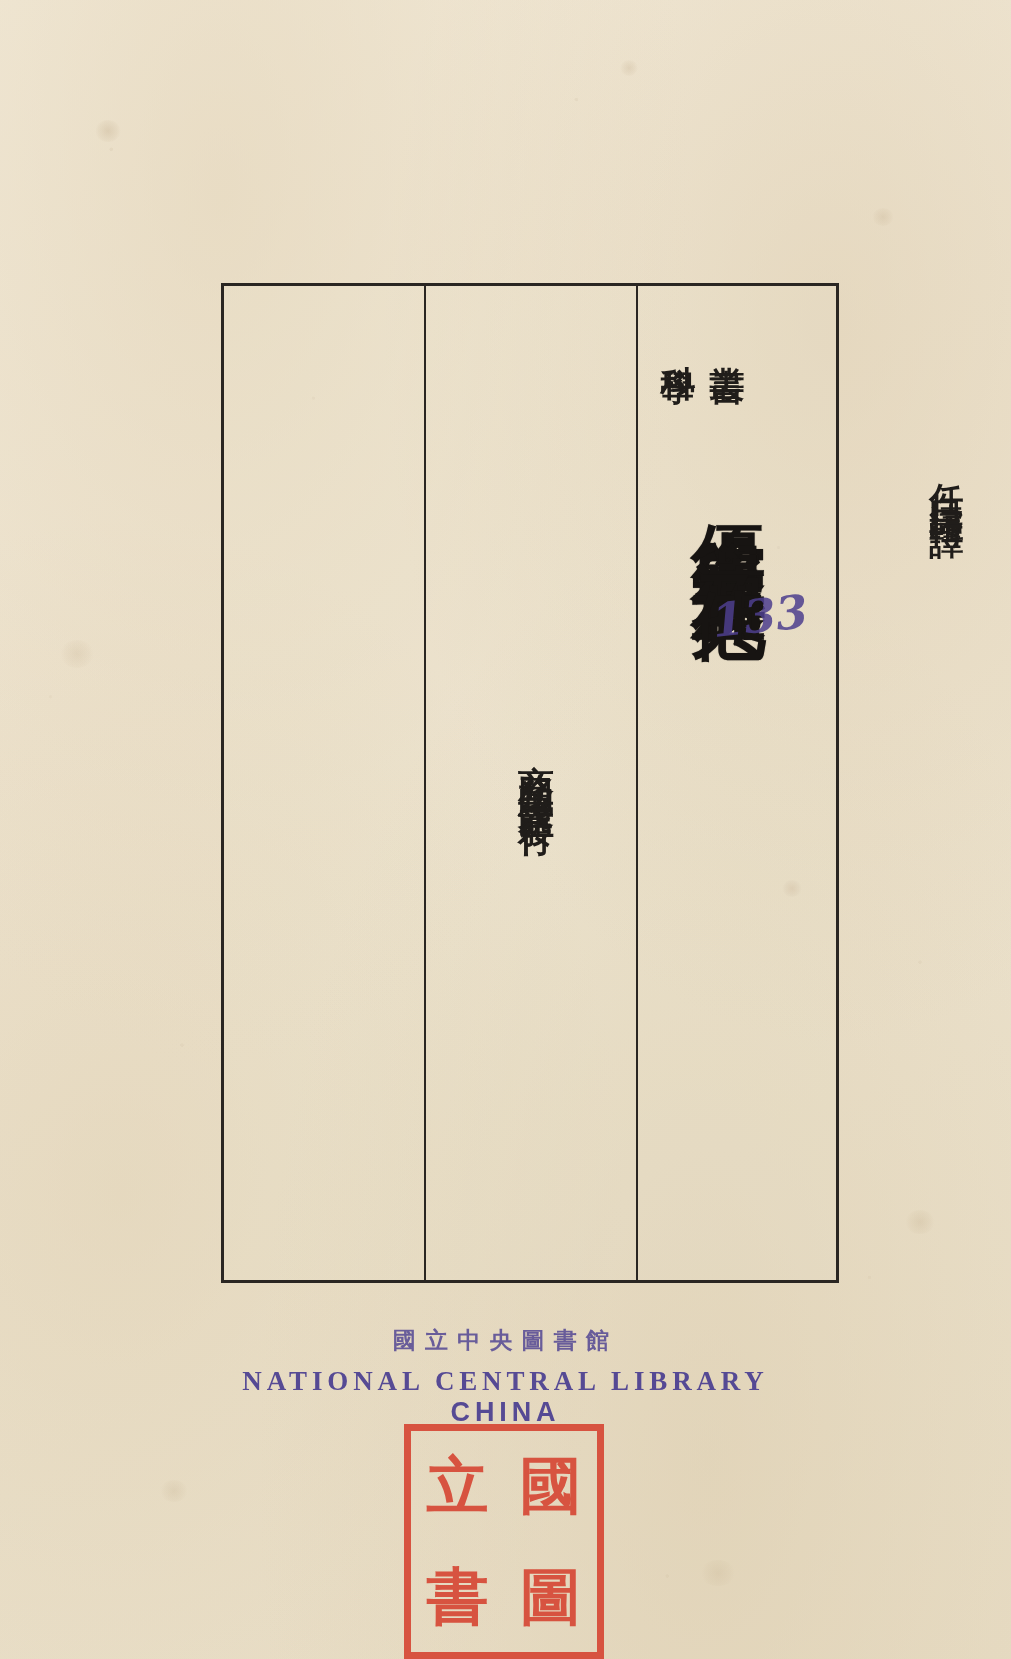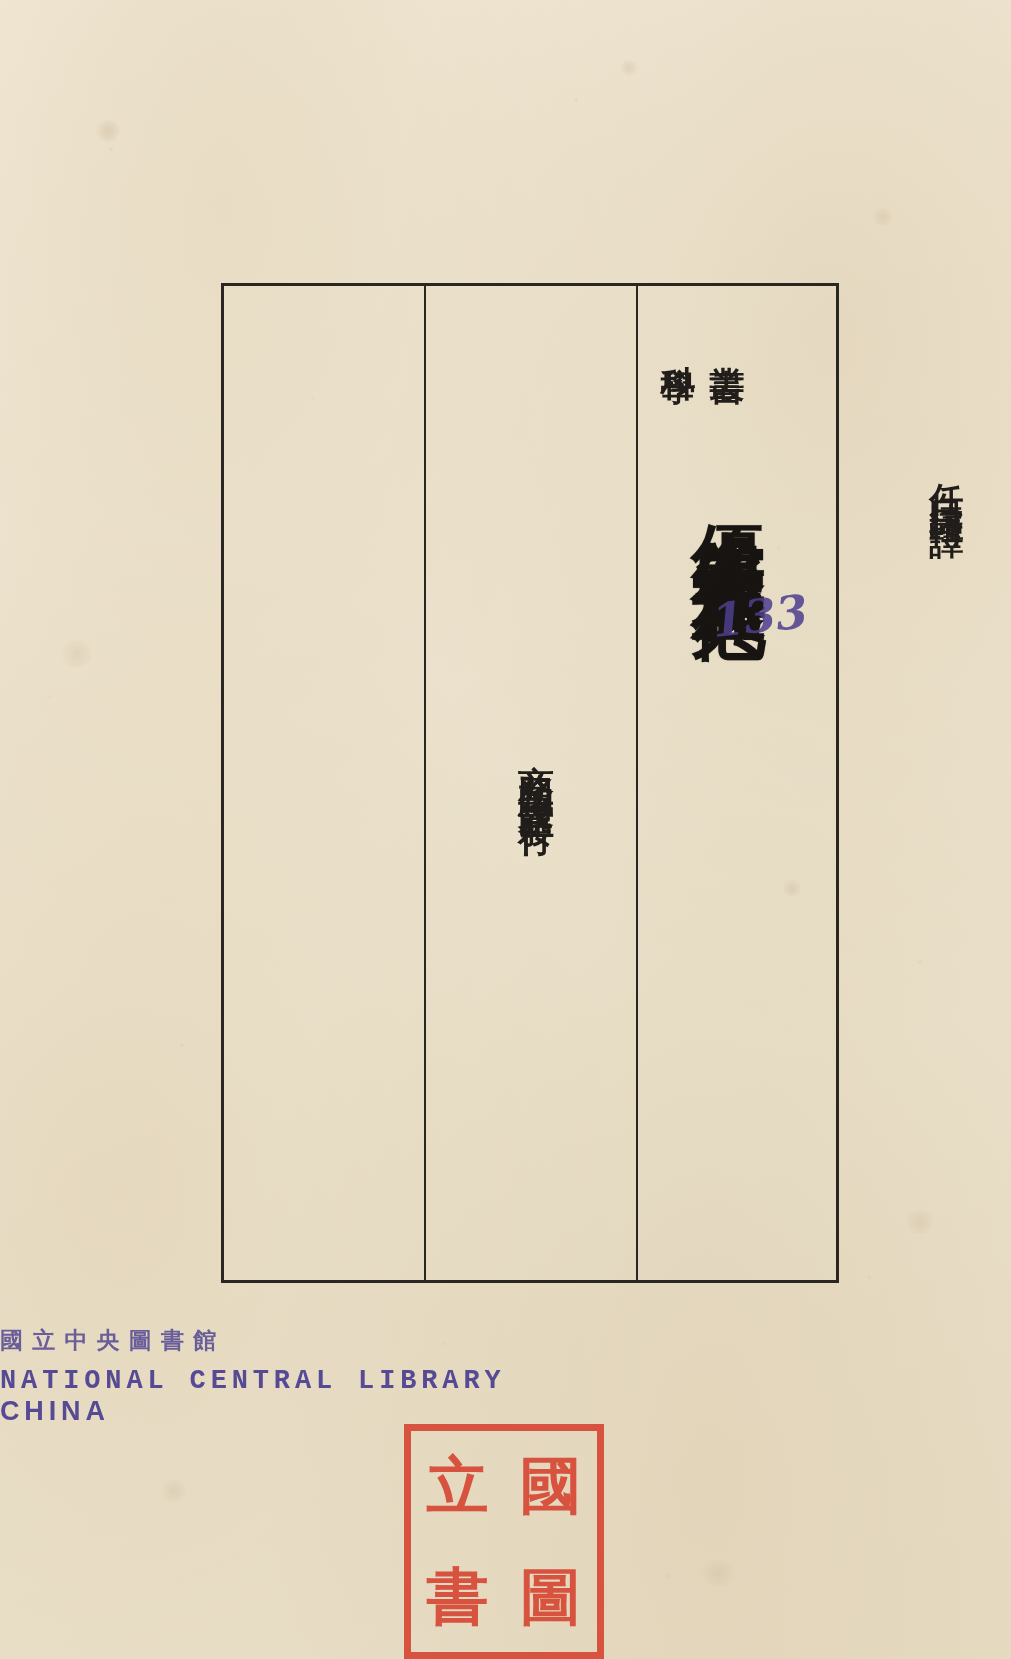--- a/index.html
+++ b/index.html
@@ -147,33 +147,34 @@
     transform: rotate(-6deg);
     opacity: .85;
   }
 
   
   .stamp-block {
     position: absolute;
     left: 0;
     top: 1325px;
     width: 1011px;
+    text-align: center;
     color: #4a3e91;
   }
   .stamp-cjk {
     font-family: "DejaVu Serif", "Liberation Serif", serif;
     font-size: 23px;
     font-weight: 700;
     letter-spacing: .40em;
     opacity: .80;
     filter: blur(.25px);
   }
   .stamp-en {
     margin-top: 10px;
-    font-family: Liberation Mono, monospace;
+    font-family: Liberation Serif, serif;
     font-size: 27px;
     font-weight: 700;
     letter-spacing: .18em;
     opacity: .92;
   }
   .stamp-en2 {
     font-family: "Liberation Sans", sans-serif;
     font-size: 27px;
     font-weight: 700;
     letter-spacing: .18em;

